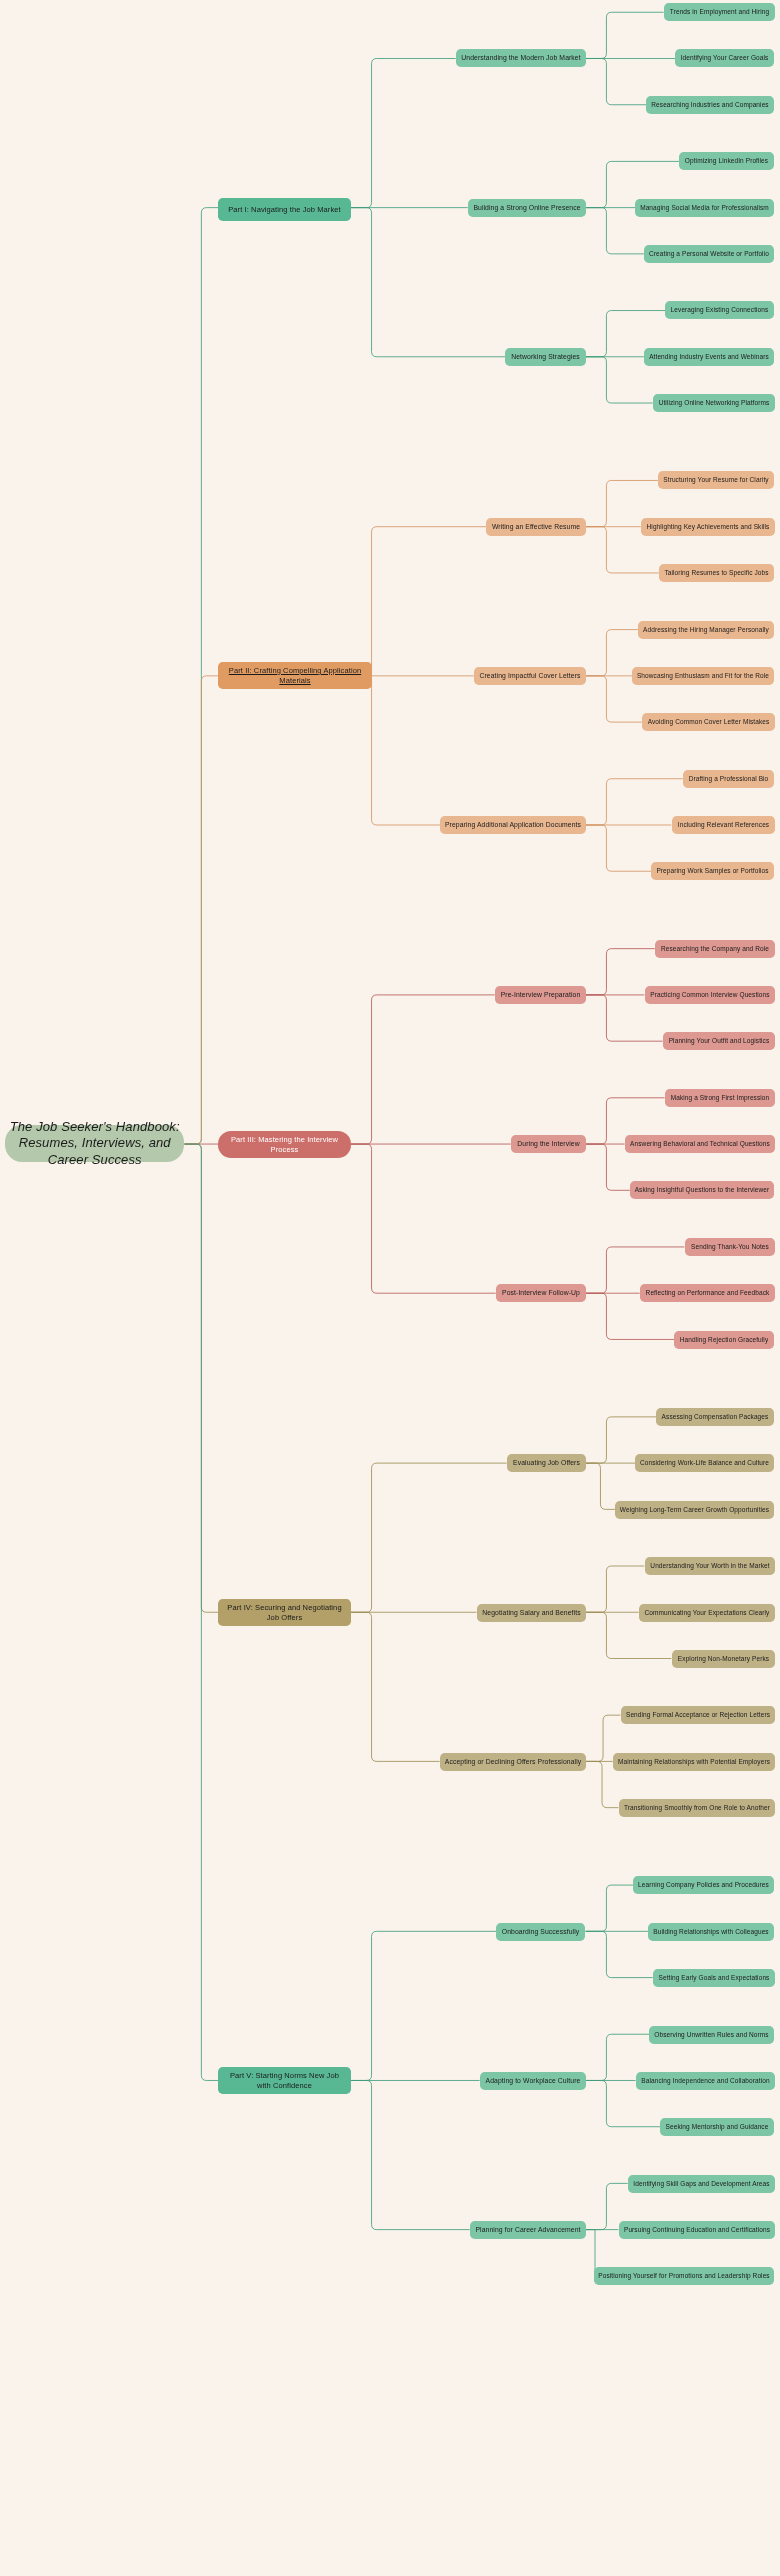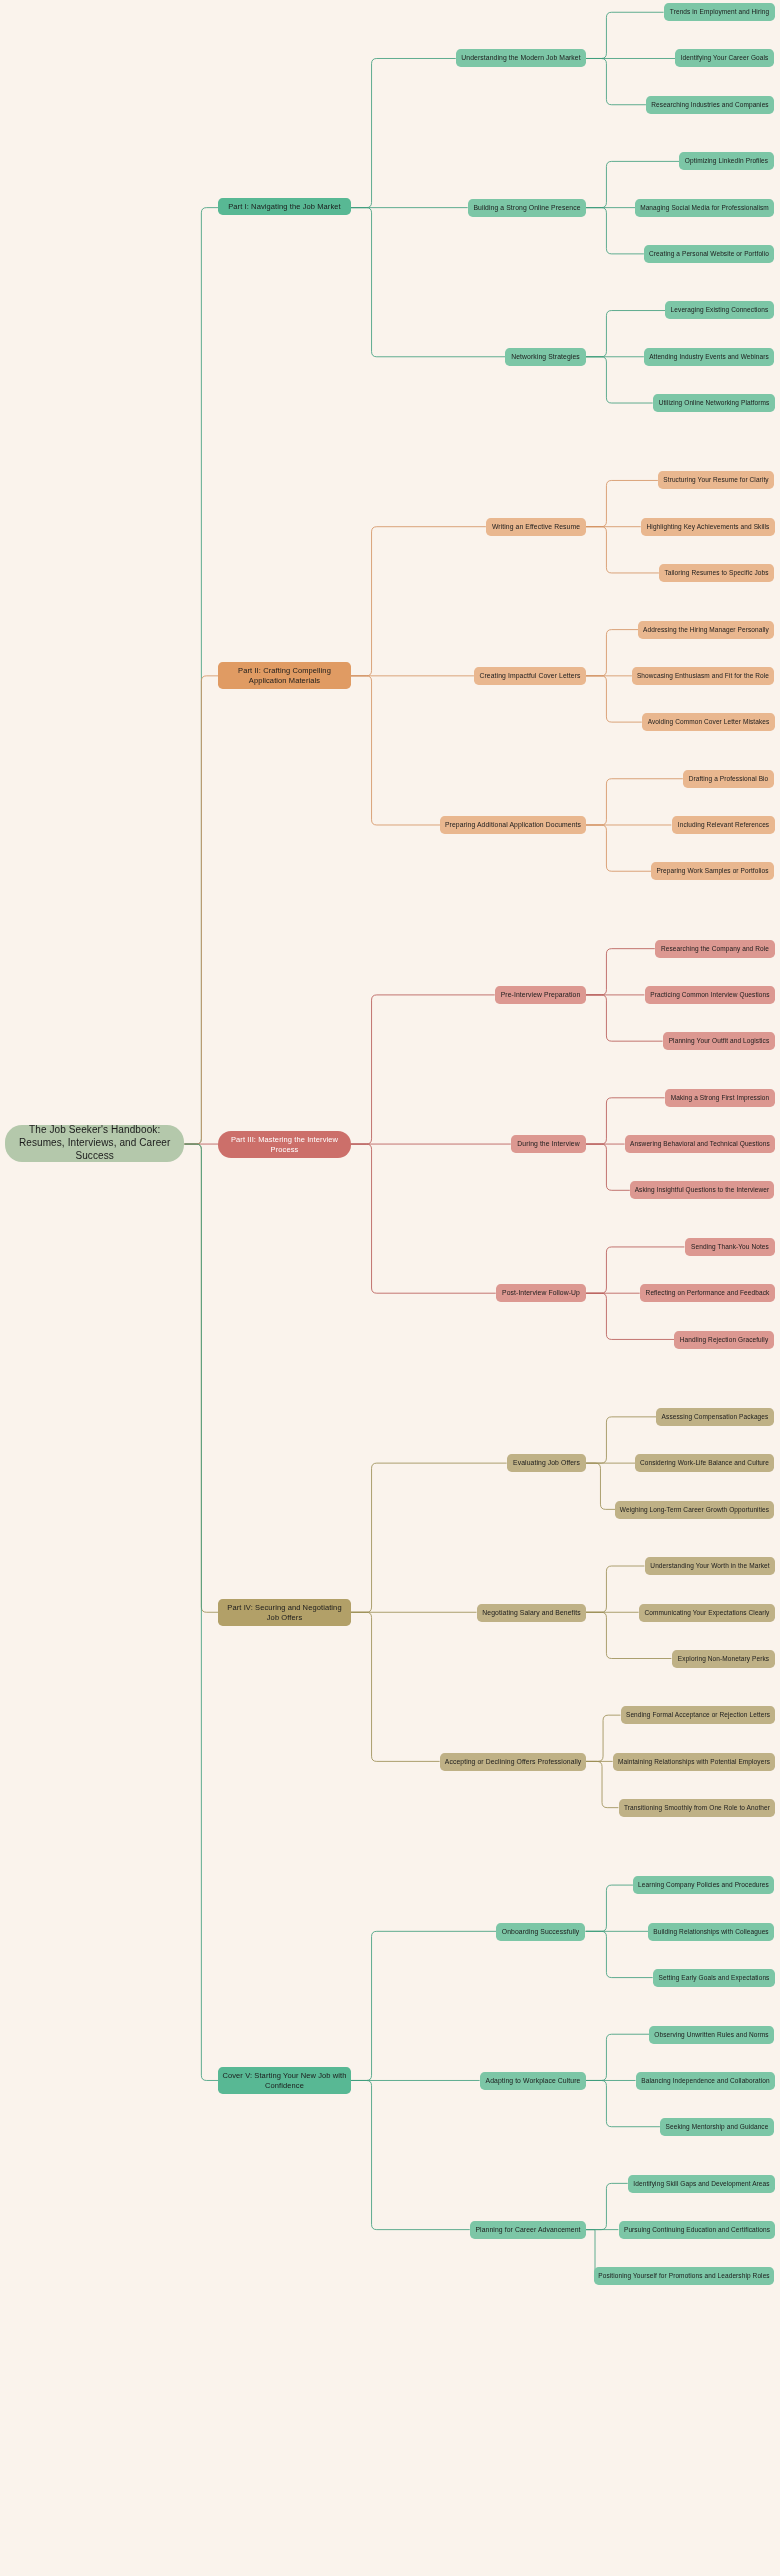--- a/index.html
+++ b/index.html
@@ -26,22 +26,23 @@
     align-items:center;
     justify-content:center;
     text-align:center;
     border-radius:4.7px;
     color:#1b1b1b;
     line-height:1.28;
     padding:2.1px 4.2px;
     letter-spacing:0.1px;
   }
   .node.root {
-    font-size:10px;
+    font-size:13px;
     border-radius:17px;
+    font-style:italic;
   }
   .node.l1 { font-size:7.5px; }
   .node.l2 { font-size:6.8px; }
   .node.l3 { font-size:6.5px; }
   .node.white-text { color:#ffffff;border-radius:13px; }
 </style>
 </head>
 <body>
 
 <div id="canvas">
@@ -118,34 +119,34 @@
       <div class="node l3" style="left: 646px; top: 96px; width: 128px; height: 17.7px; background: rgb(124, 198, 166); color: rgb(27, 27, 27);">Researching Industries and Companies</div>
       <div class="node l2" style="left: 456px; top: 49px; width: 130px; height: 17.7px; background: rgb(124, 198, 166); color: rgb(27, 27, 27);">Understanding the Modern Job Market</div>
       <div class="node l3" style="left: 679px; top: 152px; width: 95px; height: 17.7px; background: rgb(124, 198, 166); color: rgb(27, 27, 27);">Optimizing LinkedIn Profiles</div>
       <div class="node l3" style="left: 635px; top: 199px; width: 139px; height: 17.7px; background: rgb(124, 198, 166); color: rgb(27, 27, 27);">Managing Social Media for Professionalism</div>
       <div class="node l3" style="left: 644px; top: 245px; width: 130px; height: 17.7px; background: rgb(124, 198, 166); color: rgb(27, 27, 27);">Creating a Personal Website or Portfolio</div>
       <div class="node l2" style="left: 468px; top: 199px; width: 118px; height: 17.7px; background: rgb(124, 198, 166); color: rgb(27, 27, 27);">Building a Strong Online Presence</div>
       <div class="node l3" style="left: 665px; top: 301px; width: 109px; height: 17.7px; background: rgb(124, 198, 166); color: rgb(27, 27, 27);">Leveraging Existing Connections</div>
       <div class="node l3" style="left: 644px; top: 348px; width: 130px; height: 17.7px; background: rgb(124, 198, 166); color: rgb(27, 27, 27);">Attending Industry Events and Webinars</div>
       <div class="node l3" style="left: 653px; top: 394px; width: 122px; height: 17.7px; background: rgb(124, 198, 166); color: rgb(27, 27, 27);">Utilizing Online Networking Platforms</div>
       <div class="node l2" style="left: 505px; top: 348px; width: 81px; height: 17.7px; background: rgb(124, 198, 166); color: rgb(27, 27, 27);">Networking Strategies</div>
-      <div class="node l1" style="left: 218px; top: 198px; width: 133px; height: 17px; background: rgb(88, 184, 148); color: rgb(27, 27, 27);">Part I: Navigating the Job Market</div>
+      <div class="node l1" style="left: 218px; top: 198px; width: 133px; height: 23px; background: rgb(88, 184, 148); color: rgb(27, 27, 27);">Part I: Navigating the Job Market</div>
       <div class="node l3" style="left: 658px; top: 471px; width: 116px; height: 17.7px; background: rgb(233, 183, 143); color: rgb(27, 27, 27);">Structuring Your Resume for Clarity</div>
       <div class="node l3" style="left: 641px; top: 518px; width: 134px; height: 17.7px; background: rgb(233, 183, 143); color: rgb(27, 27, 27);">Highlighting Key Achievements and Skills</div>
       <div class="node l3" style="left: 659px; top: 564px; width: 115px; height: 17.7px; background: rgb(233, 183, 143); color: rgb(27, 27, 27);">Tailoring Resumes to Specific Jobs</div>
       <div class="node l2" style="left: 486px; top: 518px; width: 100px; height: 17.7px; background: rgb(233, 183, 143); color: rgb(27, 27, 27);">Writing an Effective Resume</div>
       <div class="node l3" style="left: 638px; top: 621px; width: 136px; height: 17.7px; background: rgb(233, 183, 143); color: rgb(27, 27, 27);">Addressing the Hiring Manager Personally</div>
       <div class="node l3" style="left: 632px; top: 667px; width: 142px; height: 17.7px; background: rgb(233, 183, 143); color: rgb(27, 27, 27);">Showcasing Enthusiasm and Fit for the Role</div>
       <div class="node l3" style="left: 642px; top: 713px; width: 133px; height: 17.7px; background: rgb(233, 183, 143); color: rgb(27, 27, 27);">Avoiding Common Cover Letter Mistakes</div>
       <div class="node l2" style="left: 474px; top: 667px; width: 112px; height: 17.7px; background: rgb(233, 183, 143); color: rgb(27, 27, 27);">Creating Impactful Cover Letters</div>
       <div class="node l3" style="left: 683px; top: 770px; width: 91px; height: 17.7px; background: rgb(233, 183, 143); color: rgb(27, 27, 27);">Drafting a Professional Bio</div>
       <div class="node l3" style="left: 672px; top: 816px; width: 103px; height: 17.7px; background: rgb(233, 183, 143); color: rgb(27, 27, 27);">Including Relevant References</div>
       <div class="node l3" style="left: 651px; top: 862px; width: 123px; height: 17.7px; background: rgb(233, 183, 143); color: rgb(27, 27, 27);">Preparing Work Samples or Portfolios</div>
       <div class="node l2" style="left: 440px; top: 816px; width: 146px; height: 17.7px; background: rgb(233, 183, 143); color: rgb(27, 27, 27);">Preparing Additional Application Documents</div>
-      <div class="node l1" style="left: 218px; top: 662px; width: 133px; height: 27px; background: rgb(224, 155, 99); color: rgb(27, 27, 27);">Part II: Crafting Compelling Application Materials</div>
+      <div class="node l1" style="left: 218px; top: 662px; width: 154px; height: 27px; background: rgb(224, 155, 99); color: rgb(27, 27, 27); text-decoration: underline;">Part II: Crafting Compelling Application Materials</div>
       <div class="node l3" style="left: 655px; top: 940px; width: 120px; height: 17.7px; background: rgb(220, 152, 145); color: rgb(27, 27, 27);">Researching the Company and Role</div>
       <div class="node l3" style="left: 645px; top: 986px; width: 130px; height: 17.7px; background: rgb(220, 152, 145); color: rgb(27, 27, 27);">Practicing Common Interview Questions</div>
       <div class="node l3" style="left: 663px; top: 1032px; width: 112px; height: 17.7px; background: rgb(220, 152, 145); color: rgb(27, 27, 27);">Planning Your Outfit and Logistics</div>
       <div class="node l2" style="left: 495px; top: 986px; width: 91px; height: 17.7px; background: rgb(220, 152, 145); color: rgb(27, 27, 27);">Pre-Interview Preparation</div>
       <div class="node l3" style="left: 665px; top: 1089px; width: 110px; height: 17.7px; background: rgb(220, 152, 145); color: rgb(27, 27, 27);">Making a Strong First Impression</div>
       <div class="node l3" style="left: 625px; top: 1135px; width: 150px; height: 17.7px; background: rgb(220, 152, 145); color: rgb(27, 27, 27);">Answering Behavioral and Technical Questions</div>
       <div class="node l3" style="left: 630px; top: 1181px; width: 144px; height: 17.7px; background: rgb(220, 152, 145); color: rgb(27, 27, 27);">Asking Insightful Questions to the Interviewer</div>
       <div class="node l2" style="left: 511px; top: 1135px; width: 75px; height: 17.7px; background: rgb(220, 152, 145); color: rgb(27, 27, 27);">During the Interview</div>
       <div class="node l3" style="left: 685px; top: 1238px; width: 90px; height: 17.7px; background: rgb(220, 152, 145); color: rgb(27, 27, 27);">Sending Thank-You Notes</div>
       <div class="node l3" style="left: 640px; top: 1284px; width: 135px; height: 17.7px; background: rgb(220, 152, 145); color: rgb(27, 27, 27);">Reflecting on Performance and Feedback</div>
@@ -170,17 +171,17 @@
       <div class="node l3" style="left: 653px; top: 1969px; width: 122px; height: 17.7px; background: rgb(124, 198, 166); color: rgb(27, 27, 27);">Setting Early Goals and Expectations</div>
       <div class="node l2" style="left: 496px; top: 1923px; width: 89px; height: 17.7px; background: rgb(124, 198, 166); color: rgb(27, 27, 27);">Onboarding Successfully</div>
       <div class="node l3" style="left: 649px; top: 2026px; width: 125px; height: 17.7px; background: rgb(124, 198, 166); color: rgb(27, 27, 27);">Observing Unwritten Rules and Norms</div>
       <div class="node l3" style="left: 636px; top: 2072px; width: 139px; height: 17.7px; background: rgb(124, 198, 166); color: rgb(27, 27, 27);">Balancing Independence and Collaboration</div>
       <div class="node l3" style="left: 660px; top: 2118px; width: 114px; height: 17.7px; background: rgb(124, 198, 166); color: rgb(27, 27, 27);">Seeking Mentorship and Guidance</div>
       <div class="node l2" style="left: 480px; top: 2072px; width: 106px; height: 17.7px; background: rgb(124, 198, 166); color: rgb(27, 27, 27);">Adapting to Workplace Culture</div>
       <div class="node l3" style="left: 628px; top: 2175px; width: 147px; height: 17.7px; background: rgb(124, 198, 166); color: rgb(27, 27, 27);">Identifying Skill Gaps and Development Areas</div>
       <div class="node l3" style="left: 619px; top: 2221px; width: 156px; height: 17.7px; background: rgb(124, 198, 166); color: rgb(27, 27, 27);">Pursuing Continuing Education and Certifications</div>
       <div class="node l3" style="left: 594px; top: 2267px; width: 180px; height: 17.7px; background: rgb(124, 198, 166); color: rgb(27, 27, 27);">Positioning Yourself for Promotions and Leadership Roles</div>
       <div class="node l2" style="left: 470px; top: 2221px; width: 116px; height: 17.7px; background: rgb(124, 198, 166); color: rgb(27, 27, 27);">Planning for Career Advancement</div>
-      <div class="node l1" style="left: 218px; top: 2067px; width: 133px; height: 27px; background: rgb(88, 184, 148); color: rgb(27, 27, 27);">Cover V: Starting Your New Job with Confidence</div>
+      <div class="node l1" style="left: 218px; top: 2067px; width: 133px; height: 27px; background: rgb(88, 184, 148); color: rgb(27, 27, 27);">Part V: Starting Norms New Job with Confidence</div>
       <div class="node root" style="left: 5.2px; top: 1125px; width: 179px; height: 37px; background: rgb(180, 200, 171); color: rgb(27, 27, 27);">The Job Seeker's Handbook: Resumes, Interviews, and Career Success</div>
     </div>
 </div>
 
 
 </body></html>

